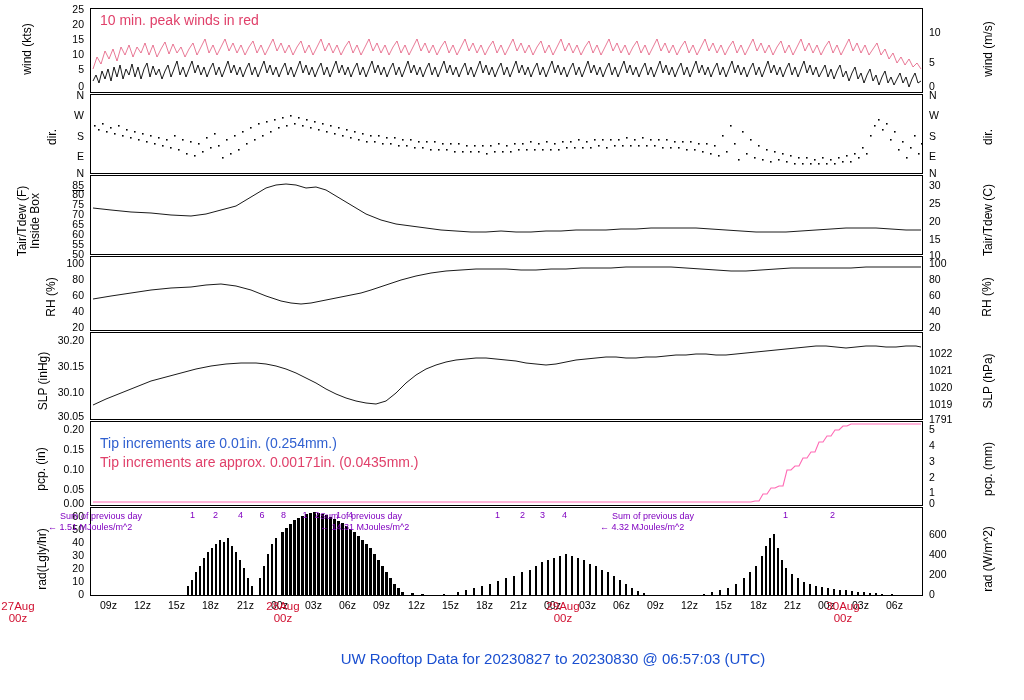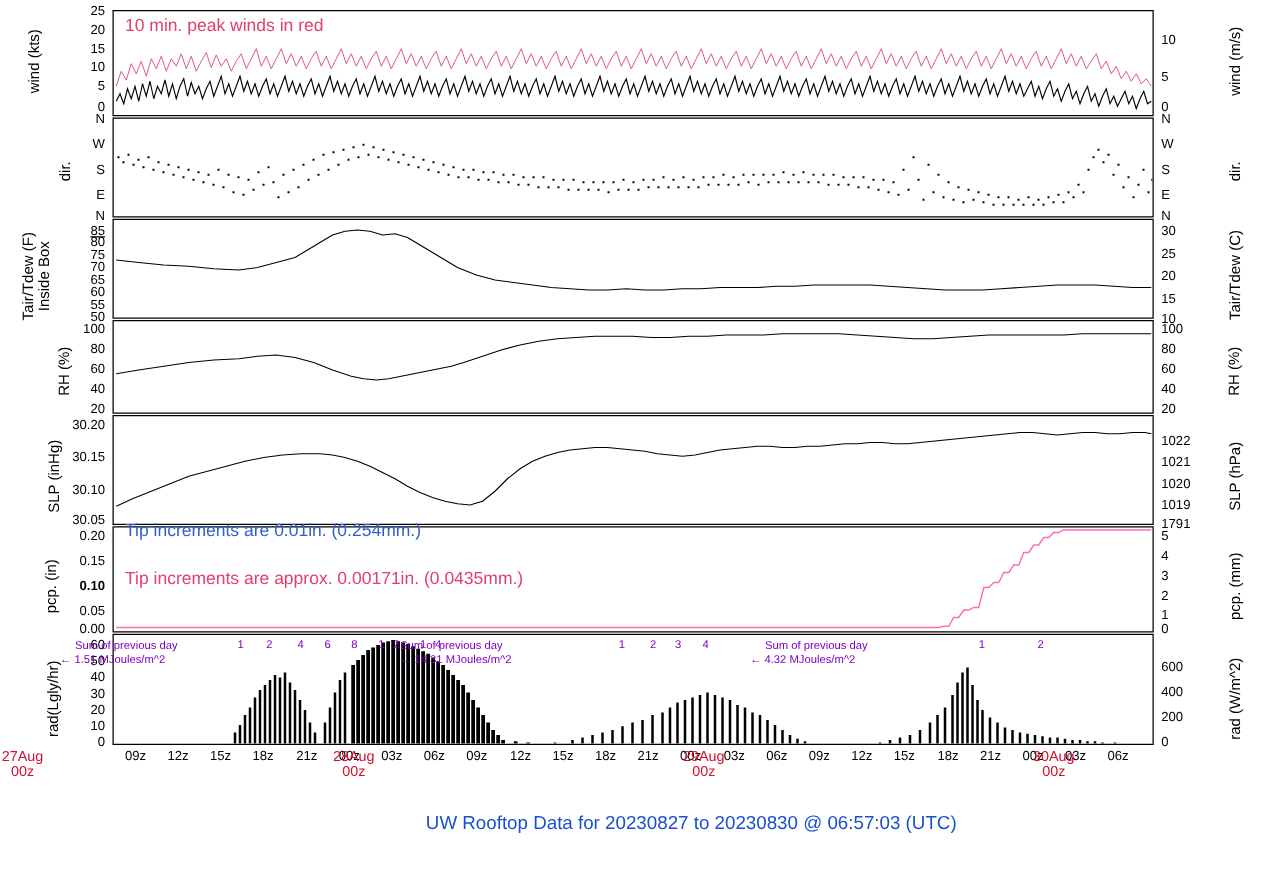--- a/index.html
+++ b/index.html
@@ -373,27 +373,27 @@
   </div>
 
   <div class="panel" style="left:90px;top:421px;width:833px;height:85px;">
     <div class="plotarea">
       <svg width="831" height="83" viewBox="0 0 831 83" preserveAspectRatio="none">
         <polyline fill="none" stroke="#ff69b4" stroke-width="1.1" points="2,80 640,80 645,80 660,80 664,79 668,79 672,72 676,72 680,66 684,66 688,64 692,64 696,48 700,48 704,44 708,44 712,36 716,36 720,30 724,30 728,20 732,20 736,14 740,14 744,8 748,8 752,4 756,4 760,2 830,2"></polyline>
       </svg>
     </div>
   </div>
   <div class="note red" style="left:100px;top:425px;margin-top:29px;">Tip increments are approx. 0.00171in. (0.0435mm.)</div>
-  <div class="note blue" style="left:100px;top:416px;text-align:center;">Tip increments are 0.01in. (0.254mm.)</div>
+  <div class="note blue" style="left:100px;top:435px;text-align:center;">Tip increments are 0.01in. (0.254mm.)</div>
   <div class="ylab left" style="left:-4px;top:462px;width:90px;"><span>pcp. (in)</span></div>
   <div class="ylab right" style="left:940px;top:462px;width:96px;"><span>pcp. (mm)</span></div>
   <div class="ticks">
     <div class="tick l" style="left:48px;top:424px;width:36px;">0.20</div>
     <div class="tick l" style="left:48px;top:444px;width:36px;">0.15</div>
-    <div class="tick l" style="left:48px;top:464px;width:36px;font-weight:bold;">0.10</div>
+    <div class="tick l" style="left:48px;top:464px;width:36px;">0.10</div>
     <div class="tick l" style="left:48px;top:484px;width:36px;">0.05</div>
     <div class="tick l" style="left:48px;top:498px;width:36px;">0.00</div>
   </div>
   <div class="ticks">
     <div class="tick r" style="left:929px;top:424px;">5</div>
     <div class="tick r" style="left:929px;top:440px;">4</div>
     <div class="tick r" style="left:929px;top:456px;">3</div>
     <div class="tick r" style="left:929px;top:472px;">2</div>
     <div class="tick r" style="left:929px;top:487px;">1</div>
     <div class="tick r" style="left:929px;top:498px;">0</div>

